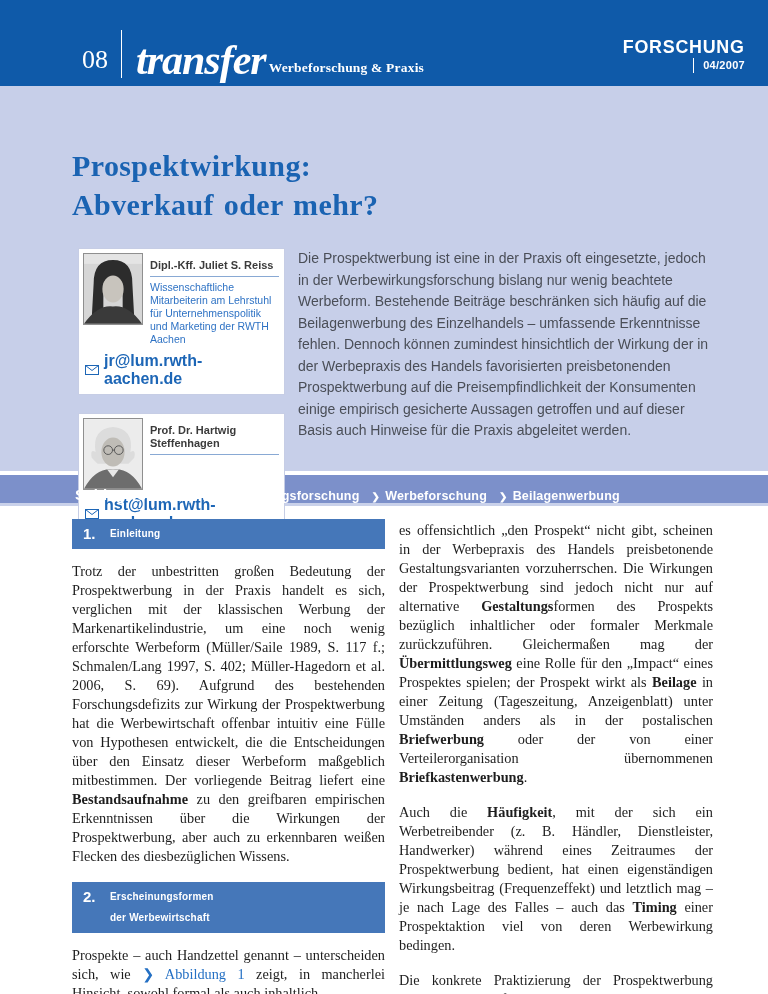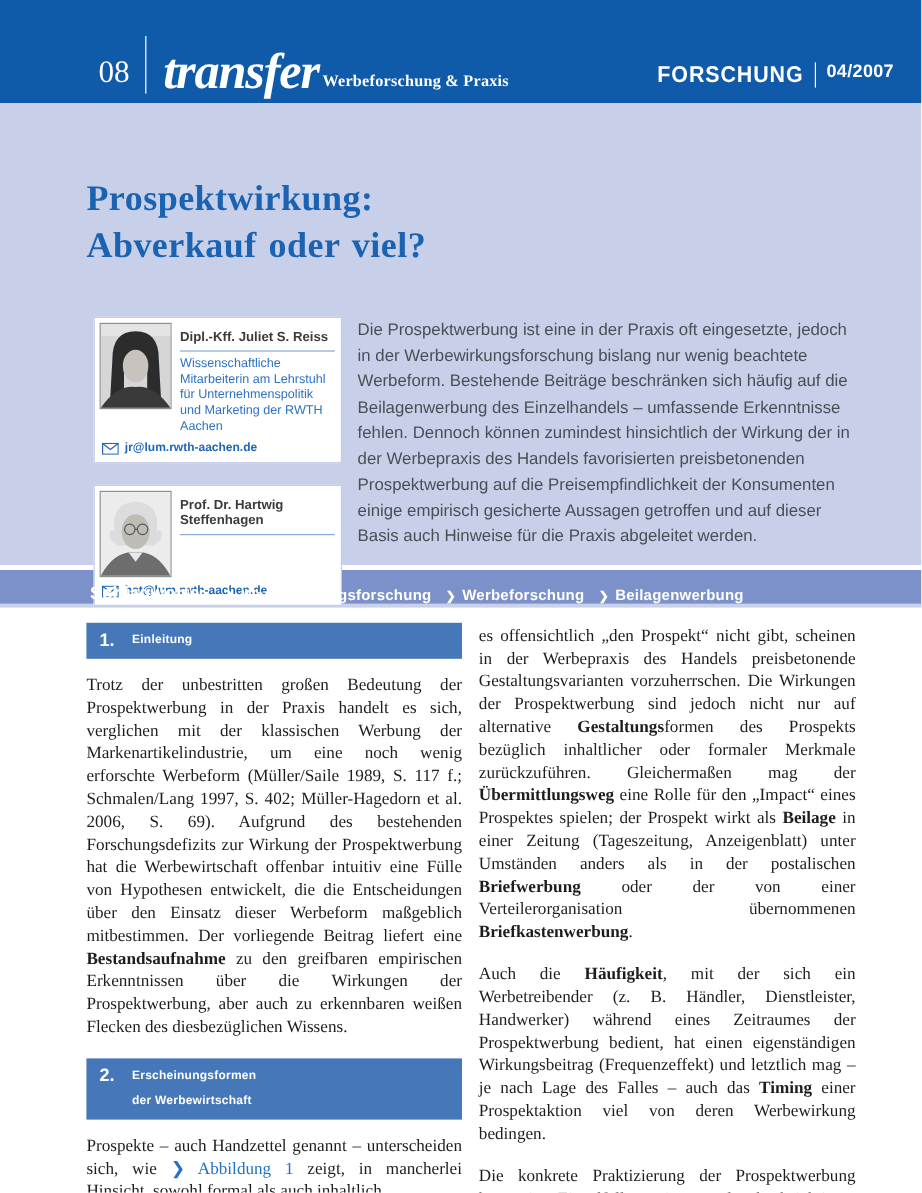--- a/index.html
+++ b/index.html
@@ -15,42 +15,42 @@
   
   .masthead{height:86px;background:var(--masthead);color:#fff;display:flex;
     justify-content:space-between;align-items:flex-end;padding:0 23px 8px 82px;}
   .brand-left{display:flex;align-items:flex-end;}
   .page-num{font-family:"Liberation Serif",serif;font-size:26px;line-height:1;margin:0 13px 5px 0;}
   .brand-rule{width:1px;height:48px;background:#fff;margin-right:14px;}
   .brand-word{font-family:"Liberation Serif",serif;font-style:italic;font-weight:bold;
     font-size:42px;line-height:0.8;letter-spacing:-1px;text-align:right;}
   .brand-sub{font-family:"Liberation Serif",serif;font-weight:bold;font-size:13.5px;
     margin:0 0 2px 3px;letter-spacing:0.2px;}
-  .brand-right{display:flex;margin-bottom:4px;}
+  .brand-right{display:flex;align-items:flex-end;margin-bottom:4px;flex-direction:column;}
   .rubric{font-size:19px;font-weight:bold;letter-spacing:0.8px;transform:scaleX(0.94);transform-origin:right bottom;}
-  .issue{font-size:15px;font-weight:bold;margin-left:9px;padding-left:9px;
+  .issue{font-size:11px;font-weight:bold;margin-left:9px;padding-left:9px;
     border-left:1px solid #fff;line-height:15px;margin-bottom:1px;letter-spacing:0.3px;}
 
   
   .hero{height:385px;background:var(--hero);padding:60px 55px 0 72px;}
   .hero-gap{height:4px;background:#fff;}
   .title{font-family:"Liberation Serif",serif;font-weight:bold;
     font-size:30px;line-height:39px;color:var(--titleBlue);letter-spacing:0.4px;word-spacing:2px;}
-  .hero-row{display:flex;margin-top:40px;justify-content:center;}
+  .hero-row{display:flex;margin-top:24px;justify-content:center;}
   .authors{width:215px;flex:none;padding-left:6px;}
   .author-box{width:207px;background:#fff;border:1px solid #c6cde5;padding:4px 5px 6px 4px;}
   .author-box + .author-box{margin-top:18px;}
   .author-top{display:flex;gap:7px;}
   .photo{width:60px;height:72px;flex:none;border:1px solid #8f8f8f;display:block;}
   .author-info{flex:1;padding-top:6px;}
   .author-name{font-size:11px;font-weight:bold;color:#3b3b3b;line-height:13px;
     padding-bottom:4px;border-bottom:1px solid #89a9d4;}
   .author-role{font-size:10.5px;color:var(--roleBlue);line-height:13px;margin-top:4px;}
   .author-email{display:flex;align-items:center;gap:5px;margin-top:6px;padding-left:2px;
-    font-size:10px;font-weight:bold;color:var(--emailBlue);cursor:pointer;}
+    font-size:16px;font-weight:bold;color:var(--emailBlue);cursor:pointer;}
   .author-email svg{flex:none;}
   .abstract{flex:1;margin-left:11px;font-size:14px;line-height:21.5px;color:var(--abstractGray);}
 
   
   .kw-bar{height:31px;background:var(--kwBar);border-bottom:3px solid var(--kwEdge);
     display:flex;align-items:flex-end;padding-left:75px;color:#fff;}
   .kw-label{font-size:15px;font-weight:bold;margin-right:16px;letter-spacing:0.2px;}
   .kw-item{font-size:12.5px;font-weight:bold;margin-right:12px;display:flex;align-items:center;letter-spacing:0.2px;}
   .kw-chev{font-size:10px;margin-right:5px;position:relative;top:0.5px;}
 
@@ -82,21 +82,21 @@
     </div>
     <div class="brand-right">
       <span class="rubric">FORSCHUNG</span>
       <span class="issue">04/2007</span>
     </div>
   </header>
 
   <section class="hero">
     <h1 class="title">
       <span>Prospektwirkung:</span><br>
-      <span>Abverkauf oder viel?</span>
+      <span>Abverkauf oder mehr?</span>
     </h1>
 
     <div class="hero-row">
       <div class="authors">
 
         <div class="author-box">
           <div class="author-top">
             <svg class="photo" viewBox="0 0 60 72" xmlns="http://www.w3.org/2000/svg">
               <rect width="60" height="72" fill="#d6d6d6"></rect>
               <rect width="60" height="10" fill="#e4e4e4"></rect>

